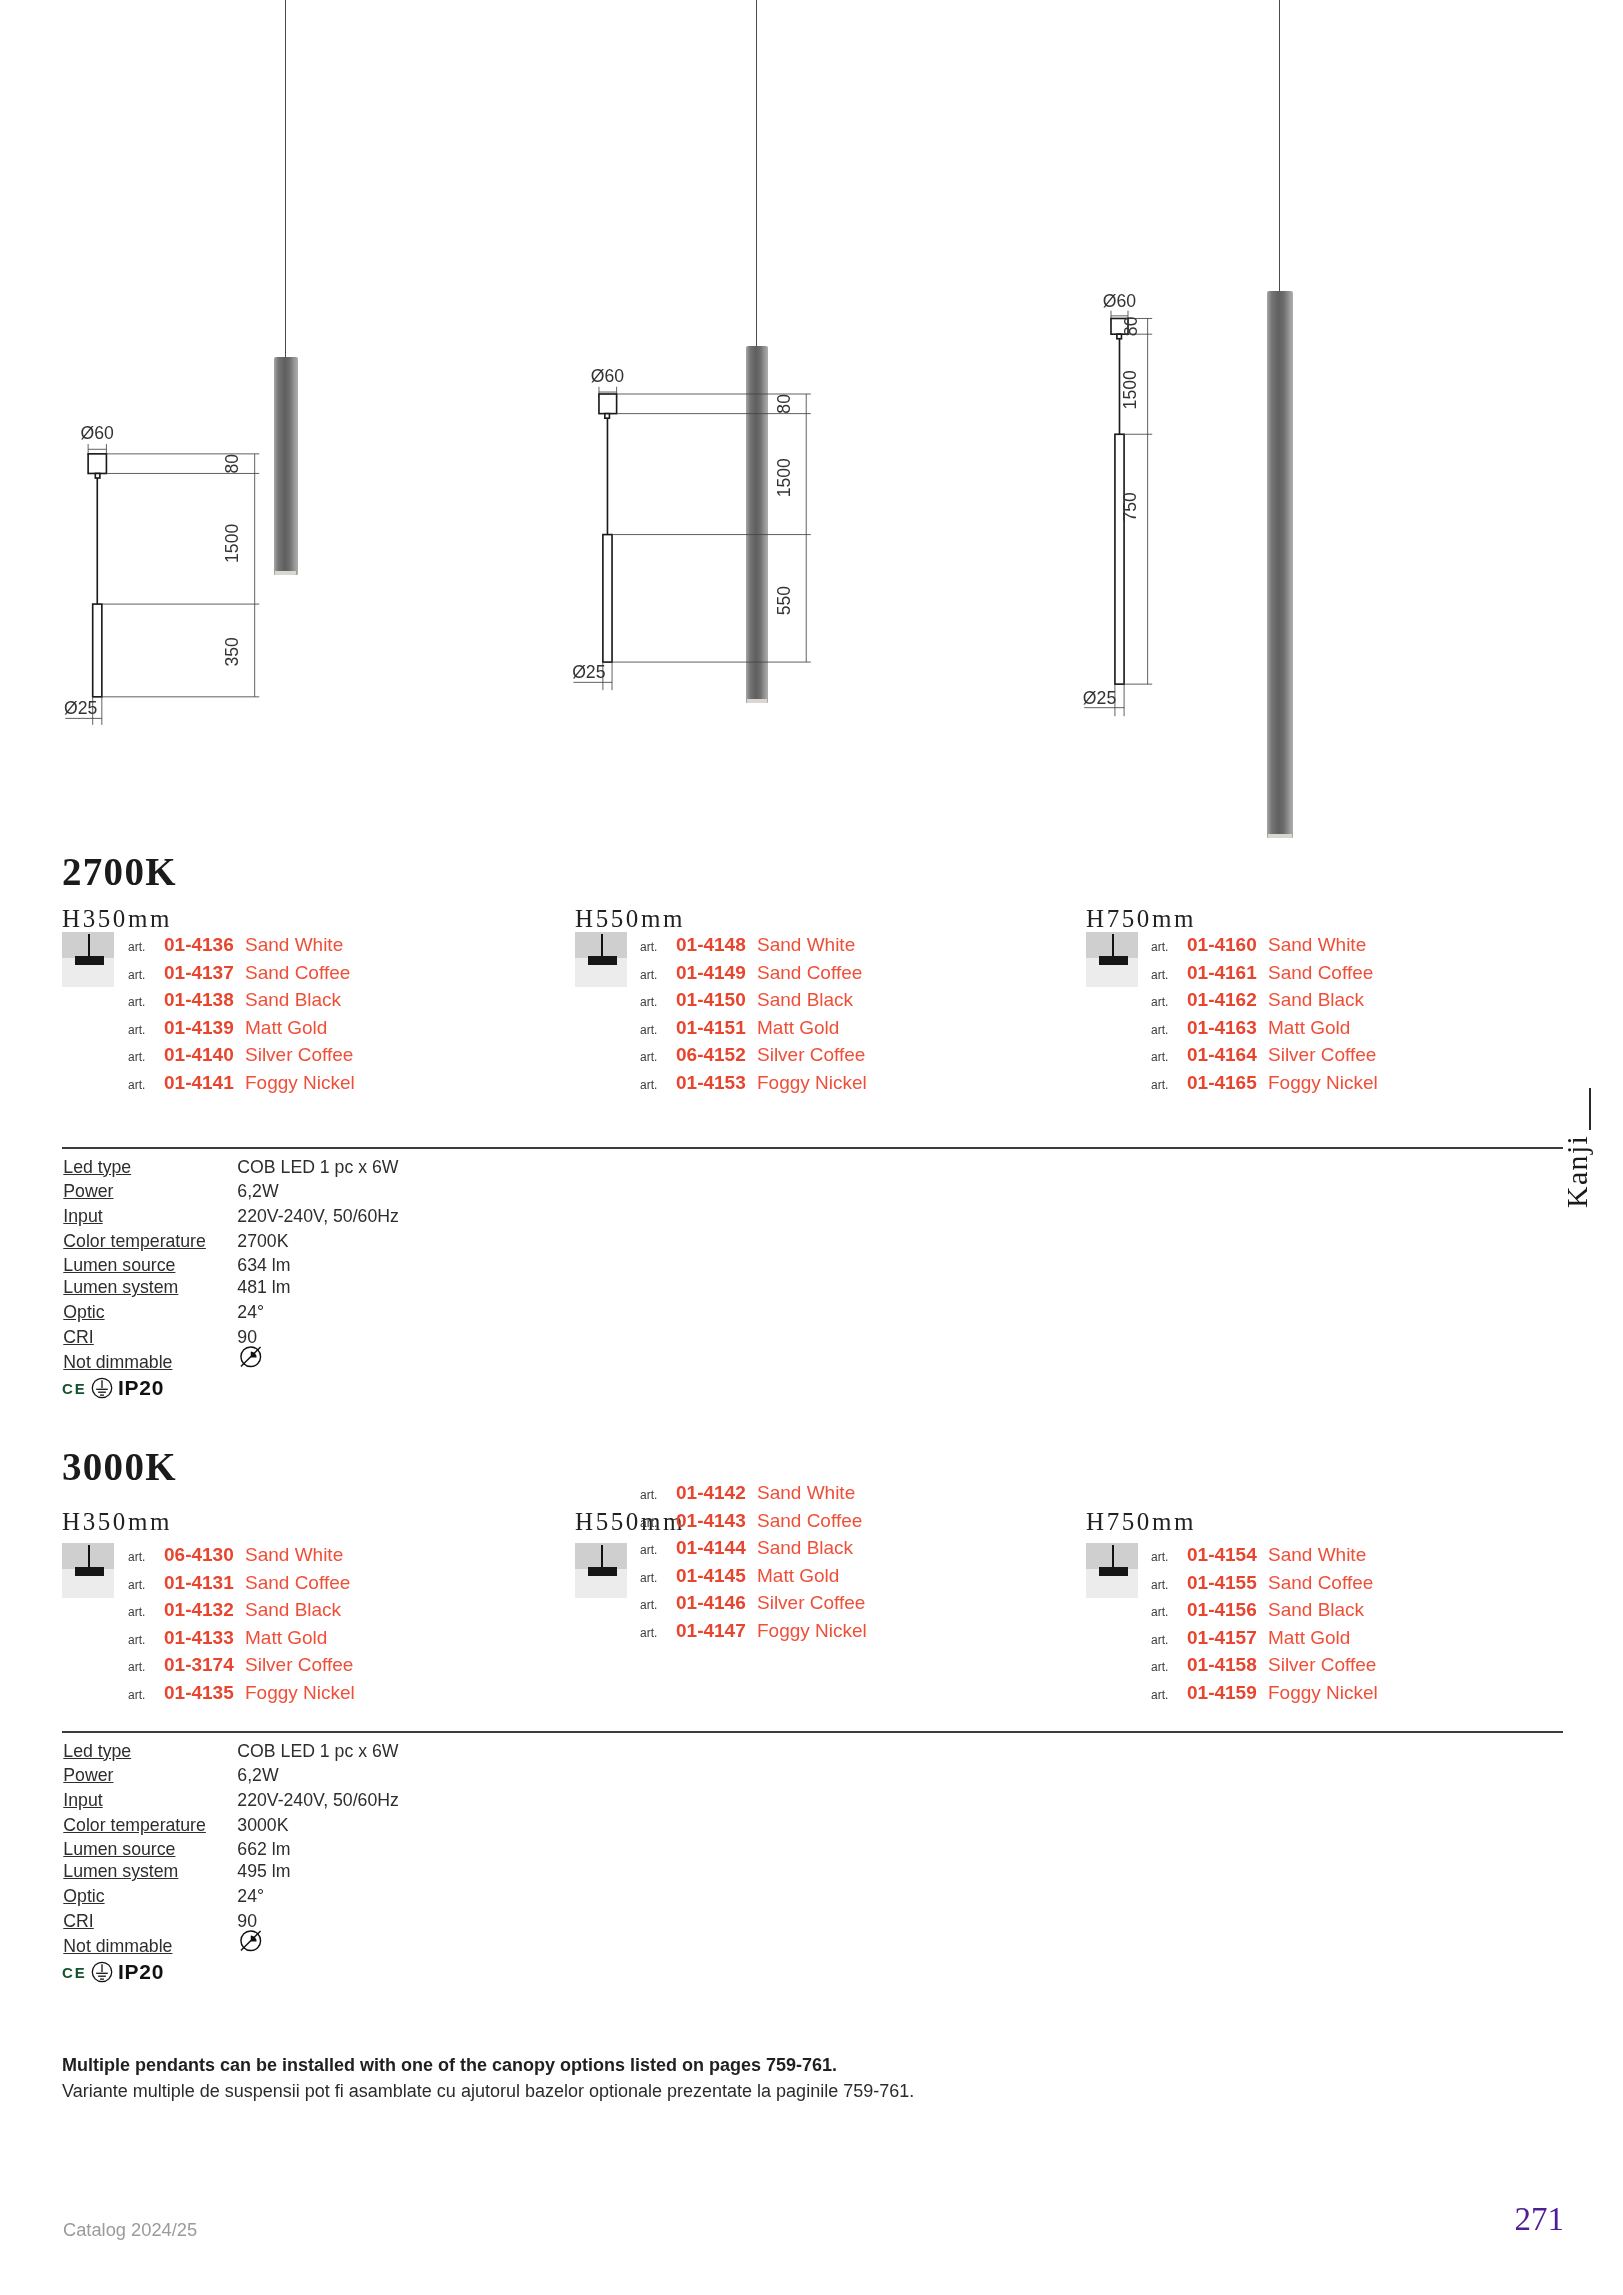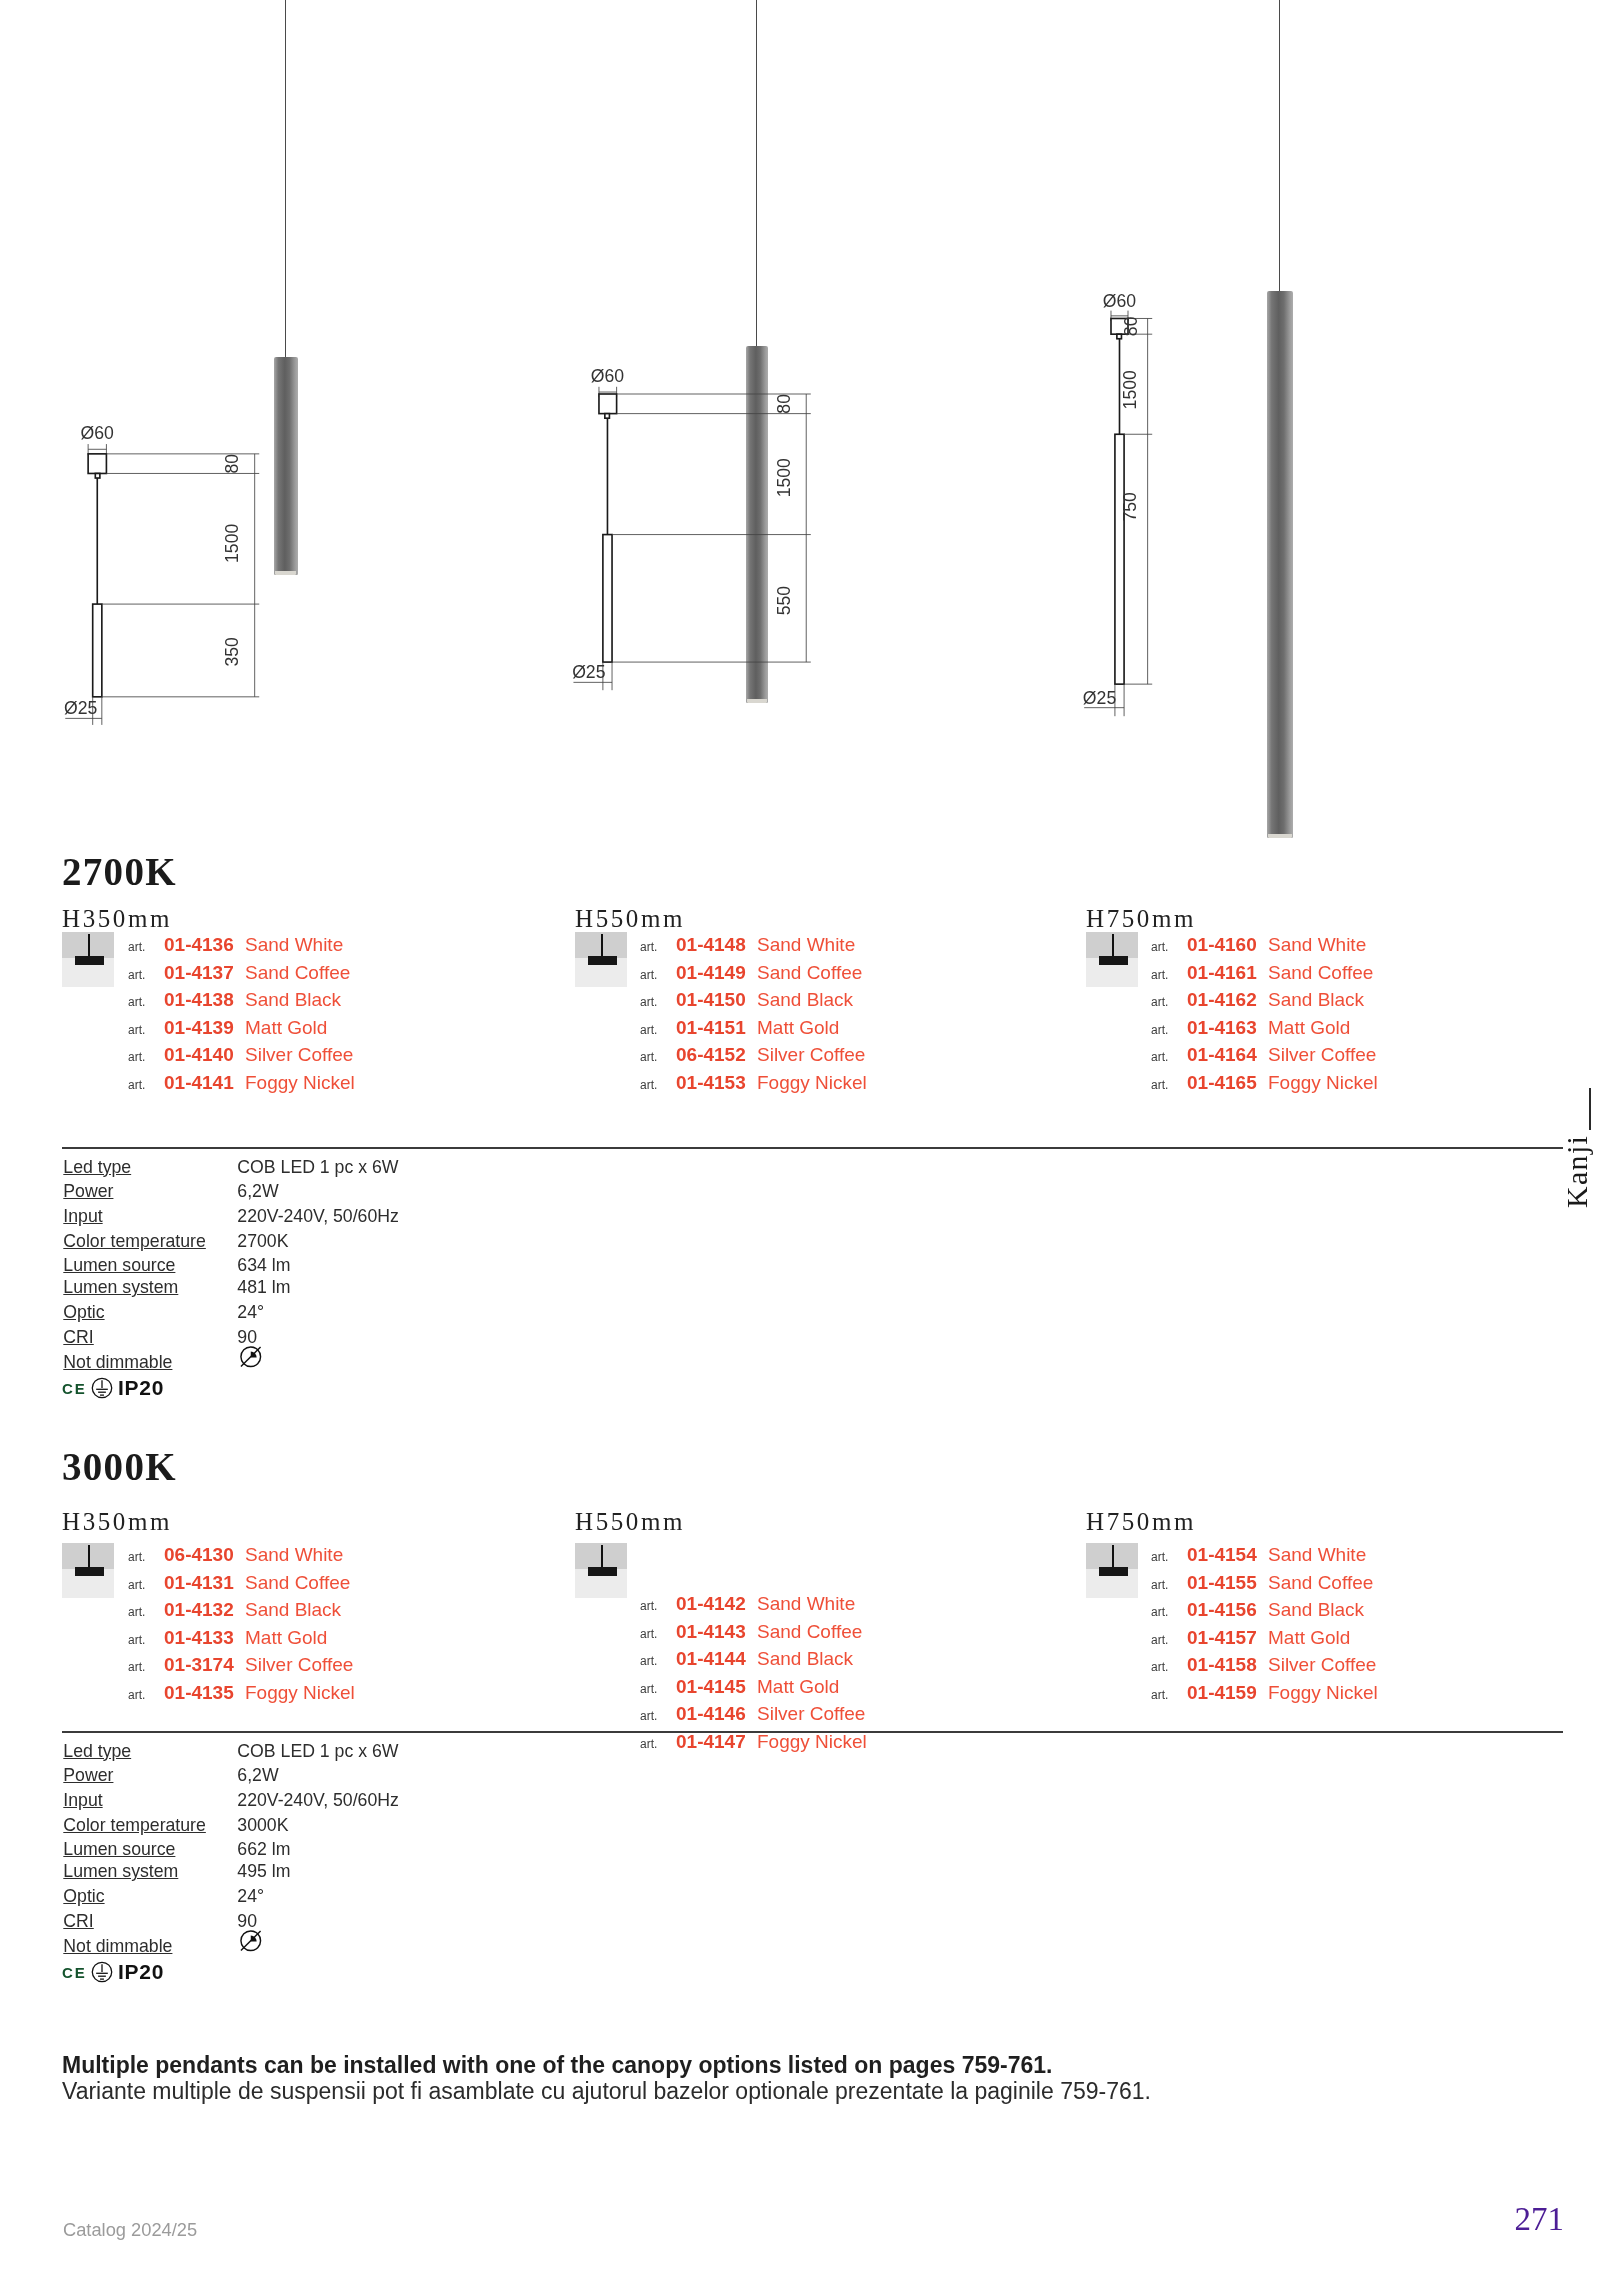--- a/index.html
+++ b/index.html
@@ -39,21 +39,21 @@
   
   .specs{position:absolute;width:1501px;height:262px;border-top:2px solid #3b3b3b;}
   .spec-row{position:absolute;left:1.3px;font-size:17.7px;line-height:19.6px;color:#2d2d2d;white-space:nowrap;}
   .spec-label{display:inline-block;width:174px;text-decoration:underline;}
   .nodim{position:absolute;left:175px;width:27.5px;height:27.5px;}
   .cert{position:absolute;left:0;display:flex;align-items:center;gap:4.6px;}
   .cert .ce{font-size:15px;font-weight:700;letter-spacing:2px;color:#14532d;}
   .cert .ip{font-size:21px;font-weight:800;color:#111111;letter-spacing:0.7px;}
 
   
-  .notes{position:absolute;left:62px;top:2052px;font-size:23px;line-height:26px;color:#2b2b2b;}
+  .notes{position:absolute;left:62px;top:2052px;font-size:18px;line-height:26px;color:#2b2b2b;}
   .notes .b{font-weight:700;color:#1f1f1f;}
   .footer-left{position:absolute;left:63px;top:2219px;font-size:18.3px;color:#9b9b9b;}
   .page-num{position:absolute;left:1466px;top:2201px;width:98px;text-align:right;
             font-family:"Liberation Serif", serif;font-size:33px;color:#4c1d95;}
   .side-line{position:absolute;left:1589px;top:1088px;width:2px;height:42px;background:#2a2a2a;}
   .side-label{position:absolute;left:1562px;top:1208px;transform:rotate(-90deg);transform-origin:0 0;
               font-family:"Liberation Serif", serif;font-size:30px;letter-spacing:1.3px;color:#1a1a1a;white-space:nowrap;line-height:1;}
 </style>
 </head>
 <body>
@@ -245,21 +245,21 @@
 
   <div class="rows" style="left:128px;top:1541px">
     <div class="row"><span class="art">art.</span><span class="code">06-4130</span><span class="finish">Sand White</span></div>
     <div class="row"><span class="art">art.</span><span class="code">01-4131</span><span class="finish">Sand Coffee</span></div>
     <div class="row"><span class="art">art.</span><span class="code">01-4132</span><span class="finish">Sand Black</span></div>
     <div class="row"><span class="art">art.</span><span class="code">01-4133</span><span class="finish">Matt Gold</span></div>
     <div class="row"><span class="art">art.</span><span class="code">01-3174</span><span class="finish">Silver Coffee</span></div>
     <div class="row"><span class="art">art.</span><span class="code">01-4135</span><span class="finish">Foggy Nickel</span></div>
   </div>
 
-  <div class="rows" style="left:640px;top:1590px">
+  <div class="rows" style="left:640px;top:1479px">
     <div class="row"><span class="art">art.</span><span class="code">01-4142</span><span class="finish">Sand White</span></div>
     <div class="row"><span class="art">art.</span><span class="code">01-4143</span><span class="finish">Sand Coffee</span></div>
     <div class="row"><span class="art">art.</span><span class="code">01-4144</span><span class="finish">Sand Black</span></div>
     <div class="row"><span class="art">art.</span><span class="code">01-4145</span><span class="finish">Matt Gold</span></div>
     <div class="row"><span class="art">art.</span><span class="code">01-4146</span><span class="finish">Silver Coffee</span></div>
     <div class="row"><span class="art">art.</span><span class="code">01-4147</span><span class="finish">Foggy Nickel</span></div>
   </div>
 
   <div class="rows" style="left:1151px;top:1541px">
     <div class="row"><span class="art">art.</span><span class="code">01-4154</span><span class="finish">Sand White</span></div>

